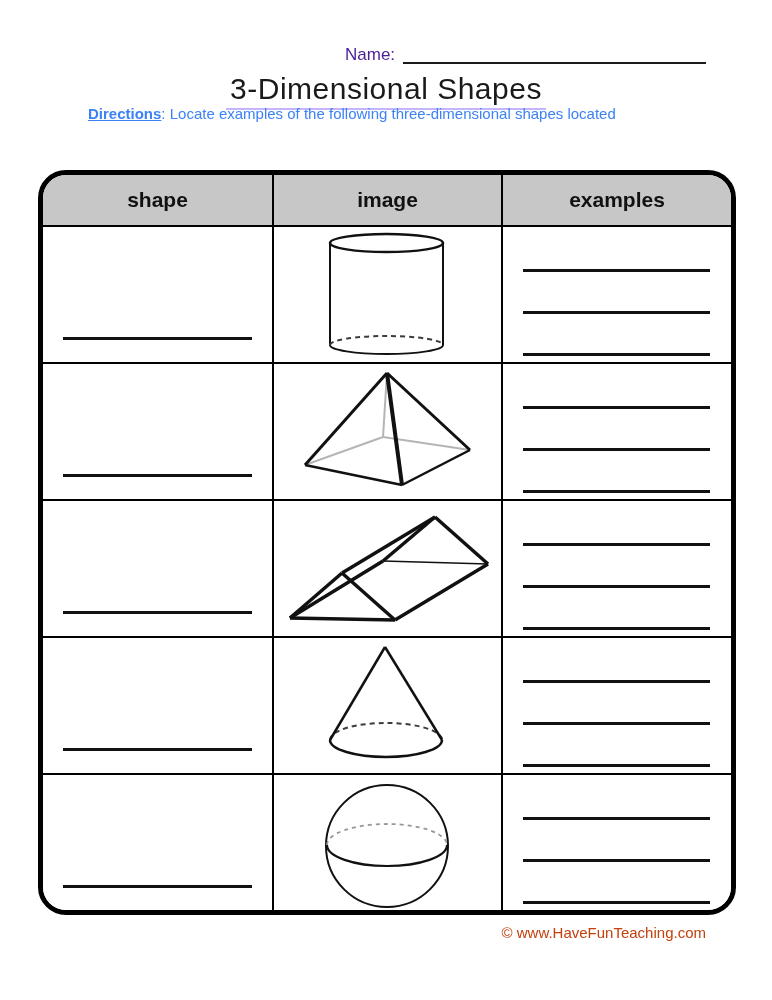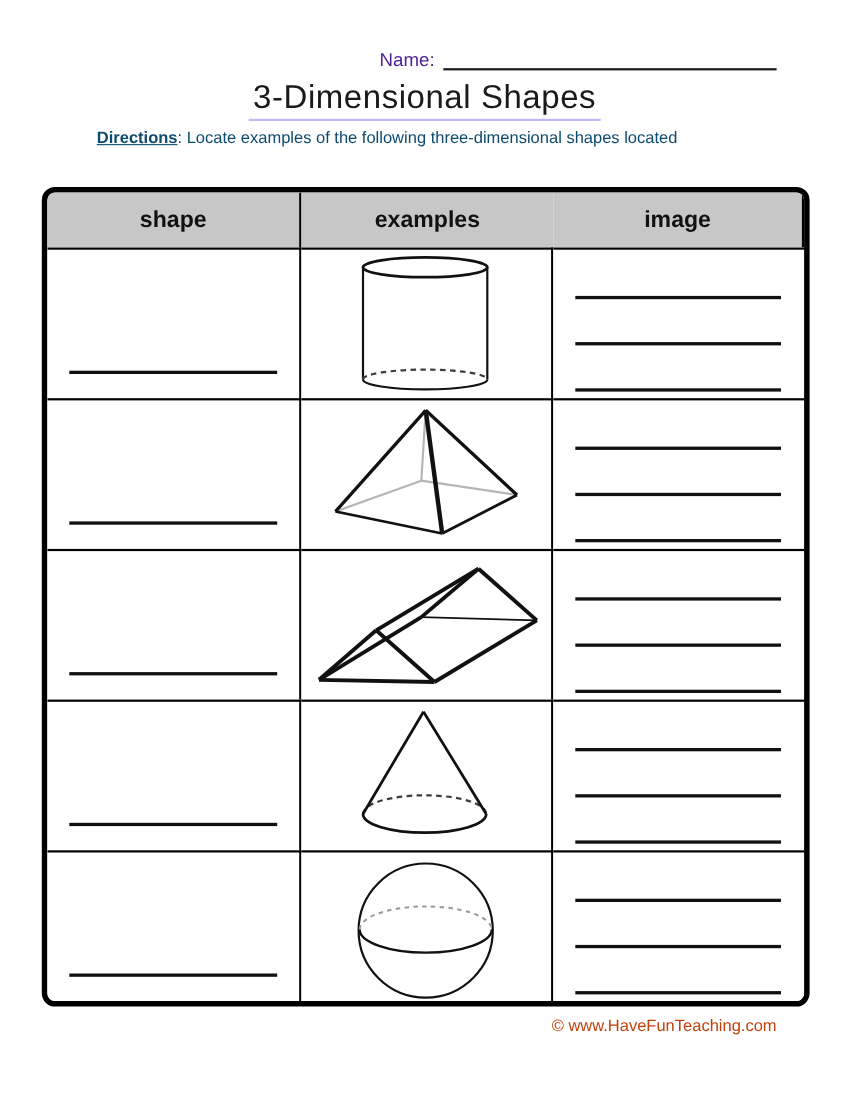--- a/index.html
+++ b/index.html
@@ -10,27 +10,27 @@
   
   .name-label { position:absolute; left:345px; top:45px; font-size:17px; color:#4c1d95; }
   .name-line  { position:absolute; left:403px; top:62px; width:303px; height:2px; background:#1a1a1a; }
 
   
   .title-wrap { position:absolute; left:0; top:72px; width:100%; text-align:center; }
   .title { display:inline-block; font-size:30px; letter-spacing:0.5px; color:#1a1a1a;
            border-bottom:2px solid #c4b5fd; padding:0 4px 2px 4px; }
 
   
-  .directions { position:absolute; left:88px; top:116px; width:600px;
-                font-size:15px; line-height:20px; color:#0c4a6e; }
+  .directions { position:absolute; left:88px; top:104px; width:600px;
+                font-size:15px; line-height:20px; color:#3b82f6; }
   .directions .dlabel { font-weight:bold; text-decoration:underline; }
 
   
   .sheet-table { position:absolute; left:38px; top:170px; width:698px; height:745px;
-                 border:5px solid #000; border-radius:12px; overflow:hidden; background:#fff;
+                 border:5px solid #000; border-radius:28px; overflow:hidden; background:#fff;
                  display:grid; grid-template-columns:231px 229px 228px;
                  grid-template-rows:50px 137px 137px 137px 137px 137px; }
   .cell { position:relative; background:#fff; }
   .cell.c1, .cell.c2 { border-right:2px solid #000; }
   .hdr  { display:flex; align-items:center; justify-content:center;
           font-weight:bold; font-size:21px; color:#111; }
   .row-cell { border-top:2px solid #000; }
   .img-cell { display:flex; align-items:center; justify-content:center; }
 
   .shape-line { position:absolute; left:20px; bottom:22px; width:189px; height:3px; background:#111; }
@@ -53,22 +53,22 @@
   <div class="title-wrap">
     <span class="title">3-Dimensional Shapes</span>
   </div>
 
   <p class="directions"><span class="dlabel">Directions</span><span>:  Locate examples of the following three-dimensional shapes located</span><br>
   </p>
 
   <div class="sheet-table">
 
     <div class="cell c1 hdr" style="background:#c7c7c7;">shape</div>
+    <div class="cell c2 hdr" style="background:#c7c7c7;">image</div>
     <div class="cell c3 hdr" style="background:#c7c7c7;">examples</div>
-    <div class="cell c2 hdr" style="background:#c7c7c7;">image</div>
 
     <div class="cell c1 row-cell">
       <div class="shape-line"></div>
     </div>
     <div class="cell c2 row-cell img-cell">
       <svg width="227" height="135" viewBox="0 0 227 135">
         <line x1="56" y1="16" x2="56" y2="118" stroke="#111" stroke-width="2"></line>
         <line x1="169" y1="16" x2="169" y2="118" stroke="#111" stroke-width="2"></line>
         <path d="M56,118 A56.5,9 0 0 1 169,118" stroke="#3c3c3c" stroke-width="2" stroke-dasharray="5,4" fill="none"></path>
         <path d="M56,118 A56.5,9 0 0 0 169,118" stroke="#111" stroke-width="2" fill="none"></path>

